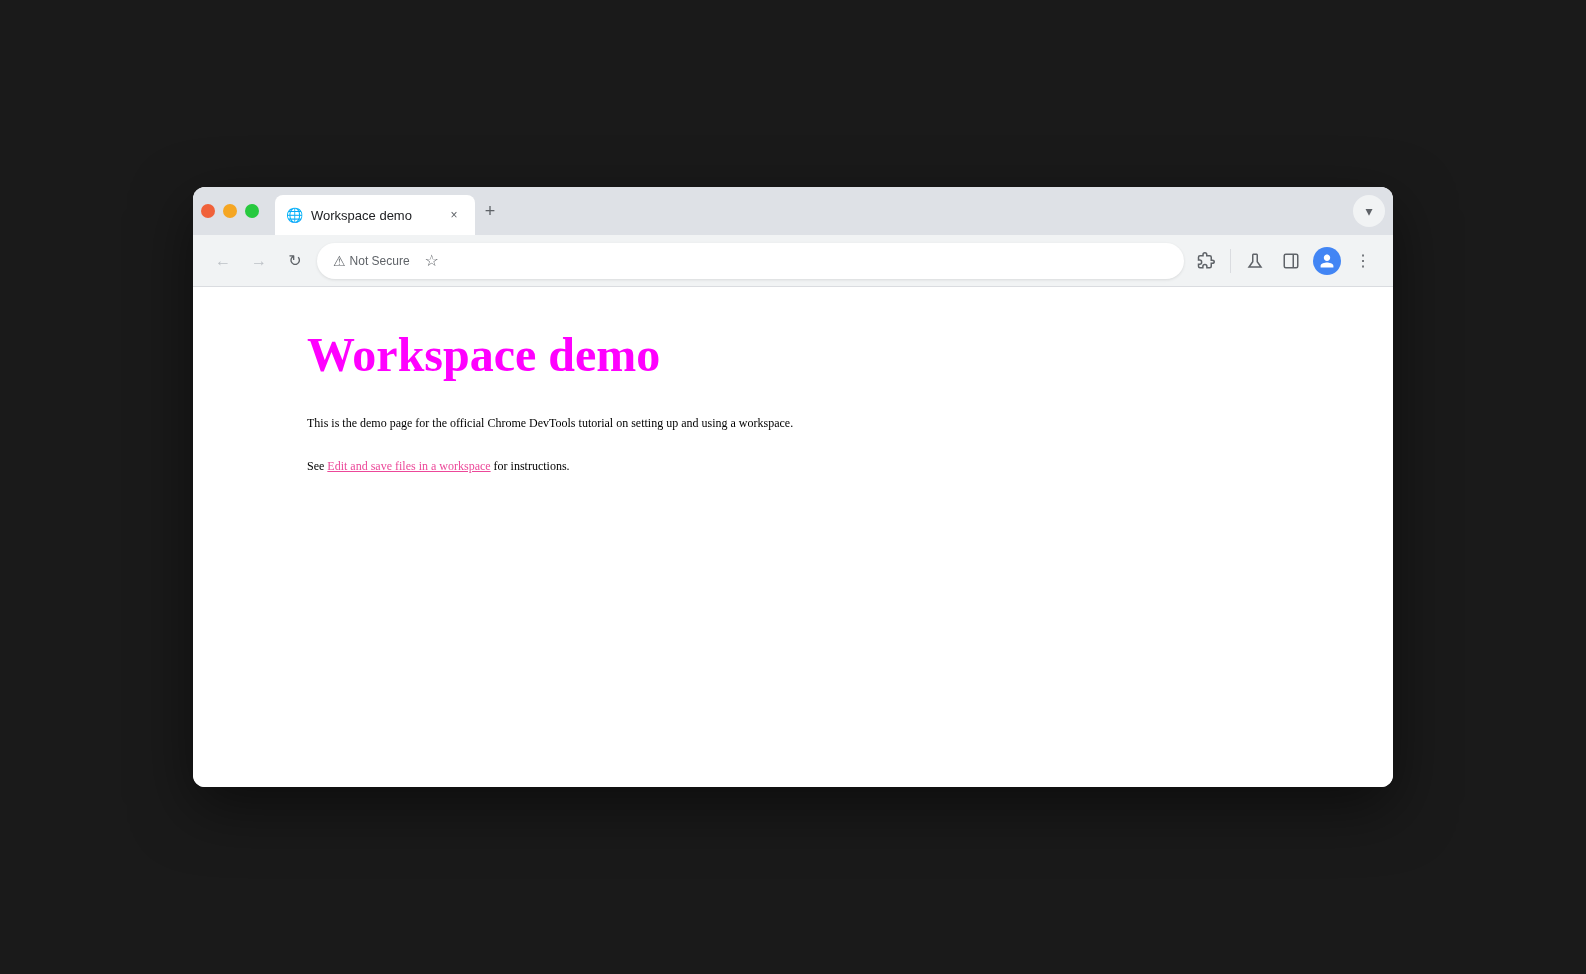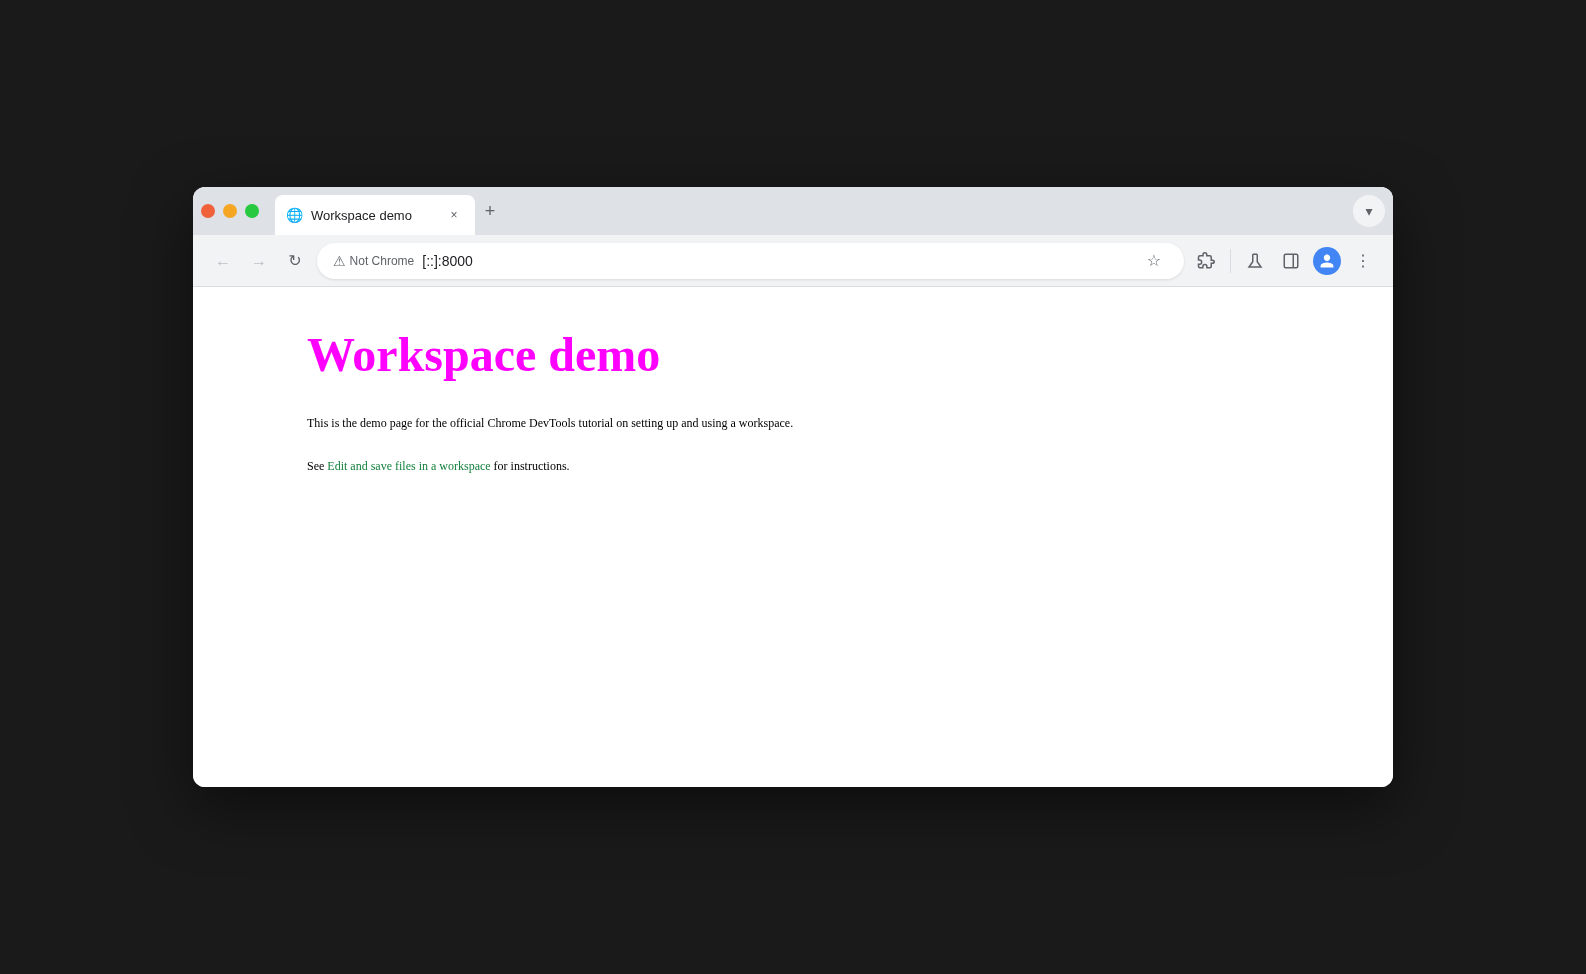--- a/index.html
+++ b/index.html
@@ -216,21 +216,22 @@
 
     .page-paragraph {
       font-size: 12px;
       color: #000000;
       line-height: 1.6;
       margin-bottom: 24px;
       font-family: Georgia, 'Times New Roman', serif;
     }
 
     .page-link {
-      color: #15803d;
+      color: #ec4899;
+      text-decoration: underline;
       cursor: pointer;
     }
 
     
     .avatar-icon {
       width: 28px;
       height: 28px;
       border-radius: 50%;
       background: #4285f4;
       display: flex;
@@ -266,23 +267,22 @@
   </div>
 
   <div class="address-bar">
     <button class="nav-button disabled">←</button>
     <button class="nav-button disabled">→</button>
     <button class="nav-button">↻</button>
 
     <div class="url-bar">
       <span class="security-indicator">
         <span class="warning-icon">⚠</span>
-        <span>Not Chrome</span>
+        <span>Not Secure</span>
       </span>
-      <span class="url-text">[::]:8000</span>
       <span class="icon-btn">☆</span>
     </div>
 
     <button class="icon-btn">
       <svg width="18" height="18" viewBox="0 0 24 24" fill="none" stroke="#5f6368" stroke-width="2">
         <path d="M20.5 11H19V7c0-1.1-.9-2-2-2h-4V3.5C13 2.12 11.88 1 10.5 1S8 2.12 8 3.5V5H4c-1.1 0-1.99.9-1.99 2v3.8H3.5c1.49 0 2.7 1.21 2.7 2.7s-1.21 2.7-2.7 2.7H2V19c0 1.1.9 2 2 2h3.8v-1.5c0-1.49 1.21-2.7 2.7-2.7s2.7 1.21 2.7 2.7V21H17c1.1 0 2-.9 2-2v-4h1.5c1.38 0 2.5-1.12 2.5-2.5S21.88 11 20.5 11z"></path>
       </svg>
     </button>
 
     <div class="divider-v"></div>

